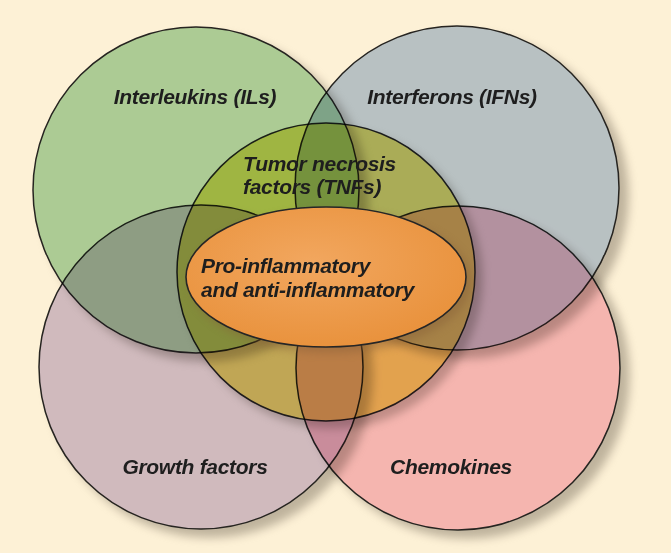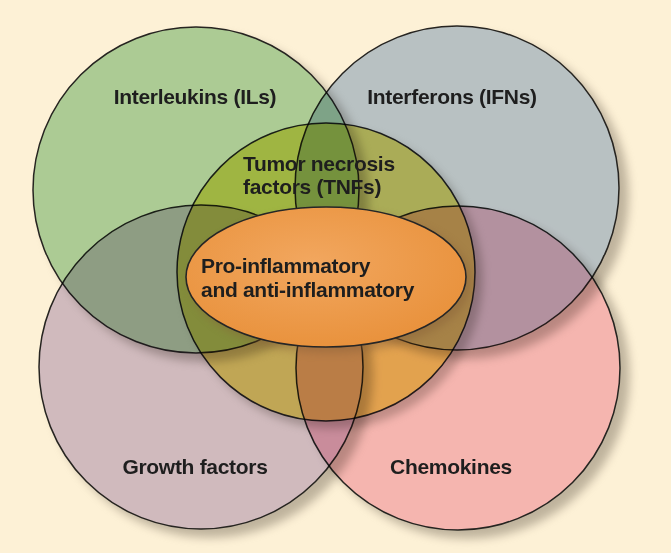--- a/index.html
+++ b/index.html
@@ -3,21 +3,21 @@
 <meta charset="utf-8">
 <style>
   html, body { margin: 0; padding: 0; }
   body {
     width: 671px; height: 553px;
     font-family: "Liberation Sans", sans-serif;
     overflow: hidden;
   }
   .stage {
     position: relative;
-    width: 671px; height: 553px;
+    width: 671px; height: 553px; font-style: italic;
   }
   svg.venn {
     position: absolute; inset: 0;
     isolation: isolate; 
   }
   .vcircle {
     stroke: #262626;
     stroke-width: 1.5;
     mix-blend-mode: multiply;
     filter: drop-shadow(9px 8px 5px rgba(125,120,112,0.48));

